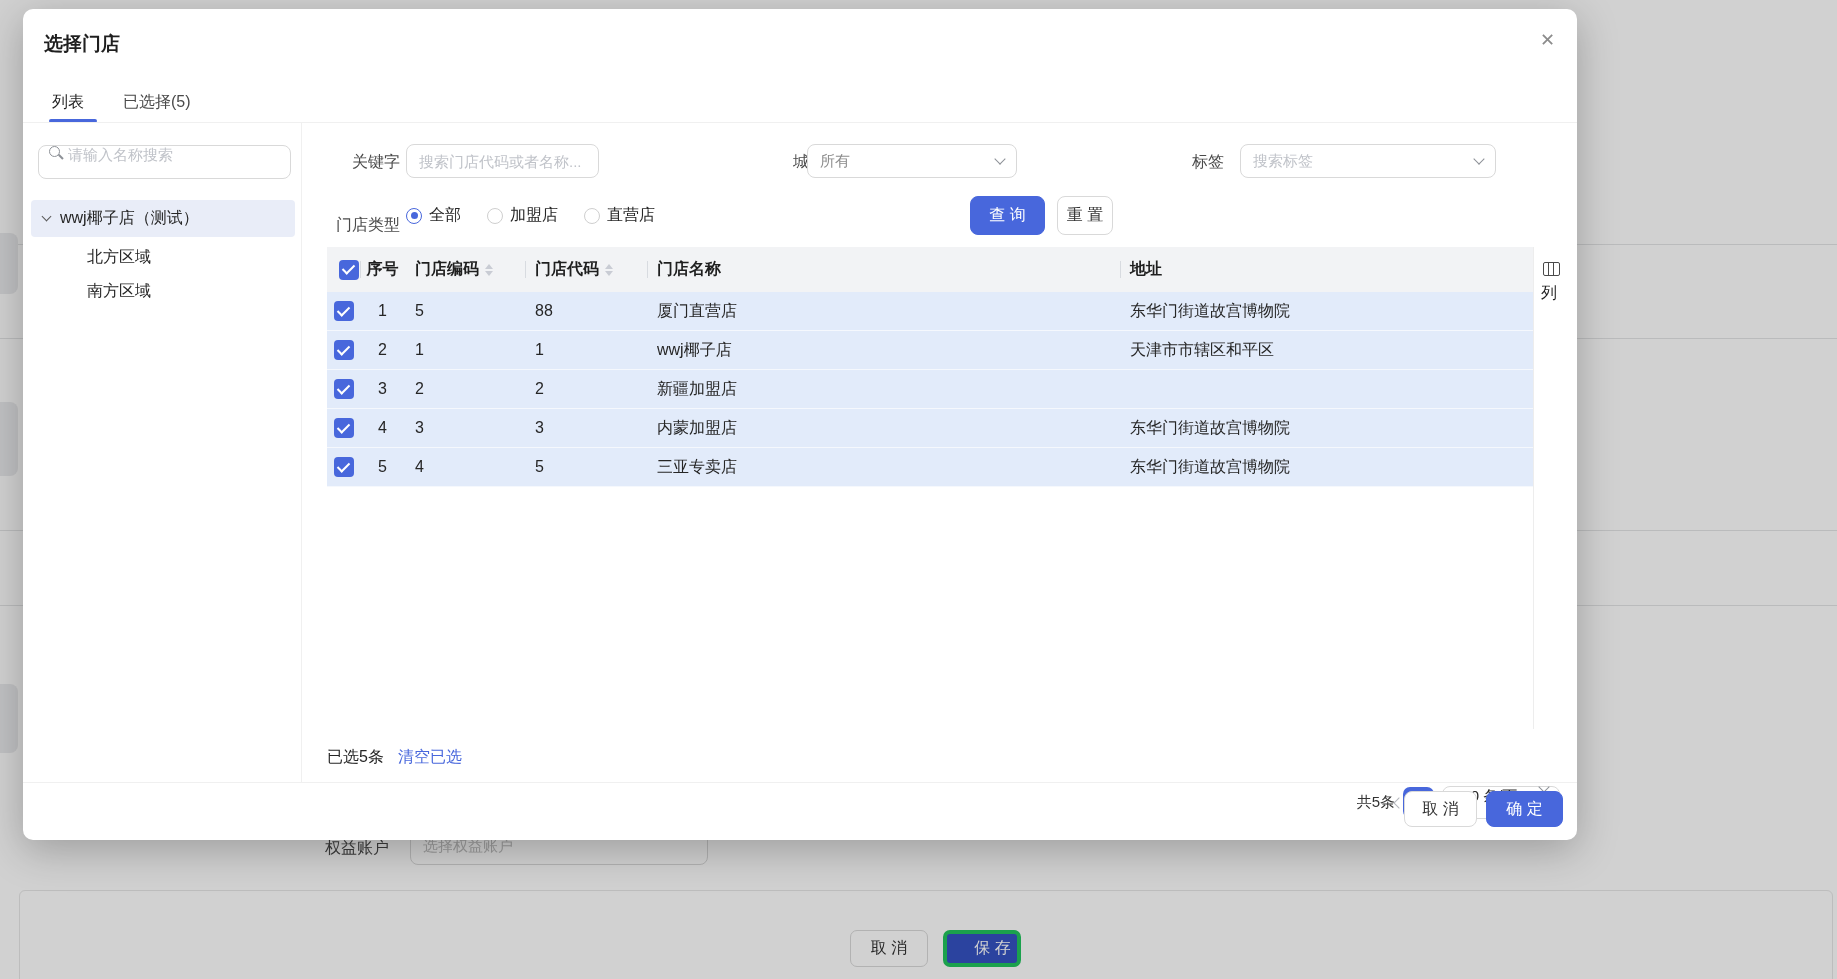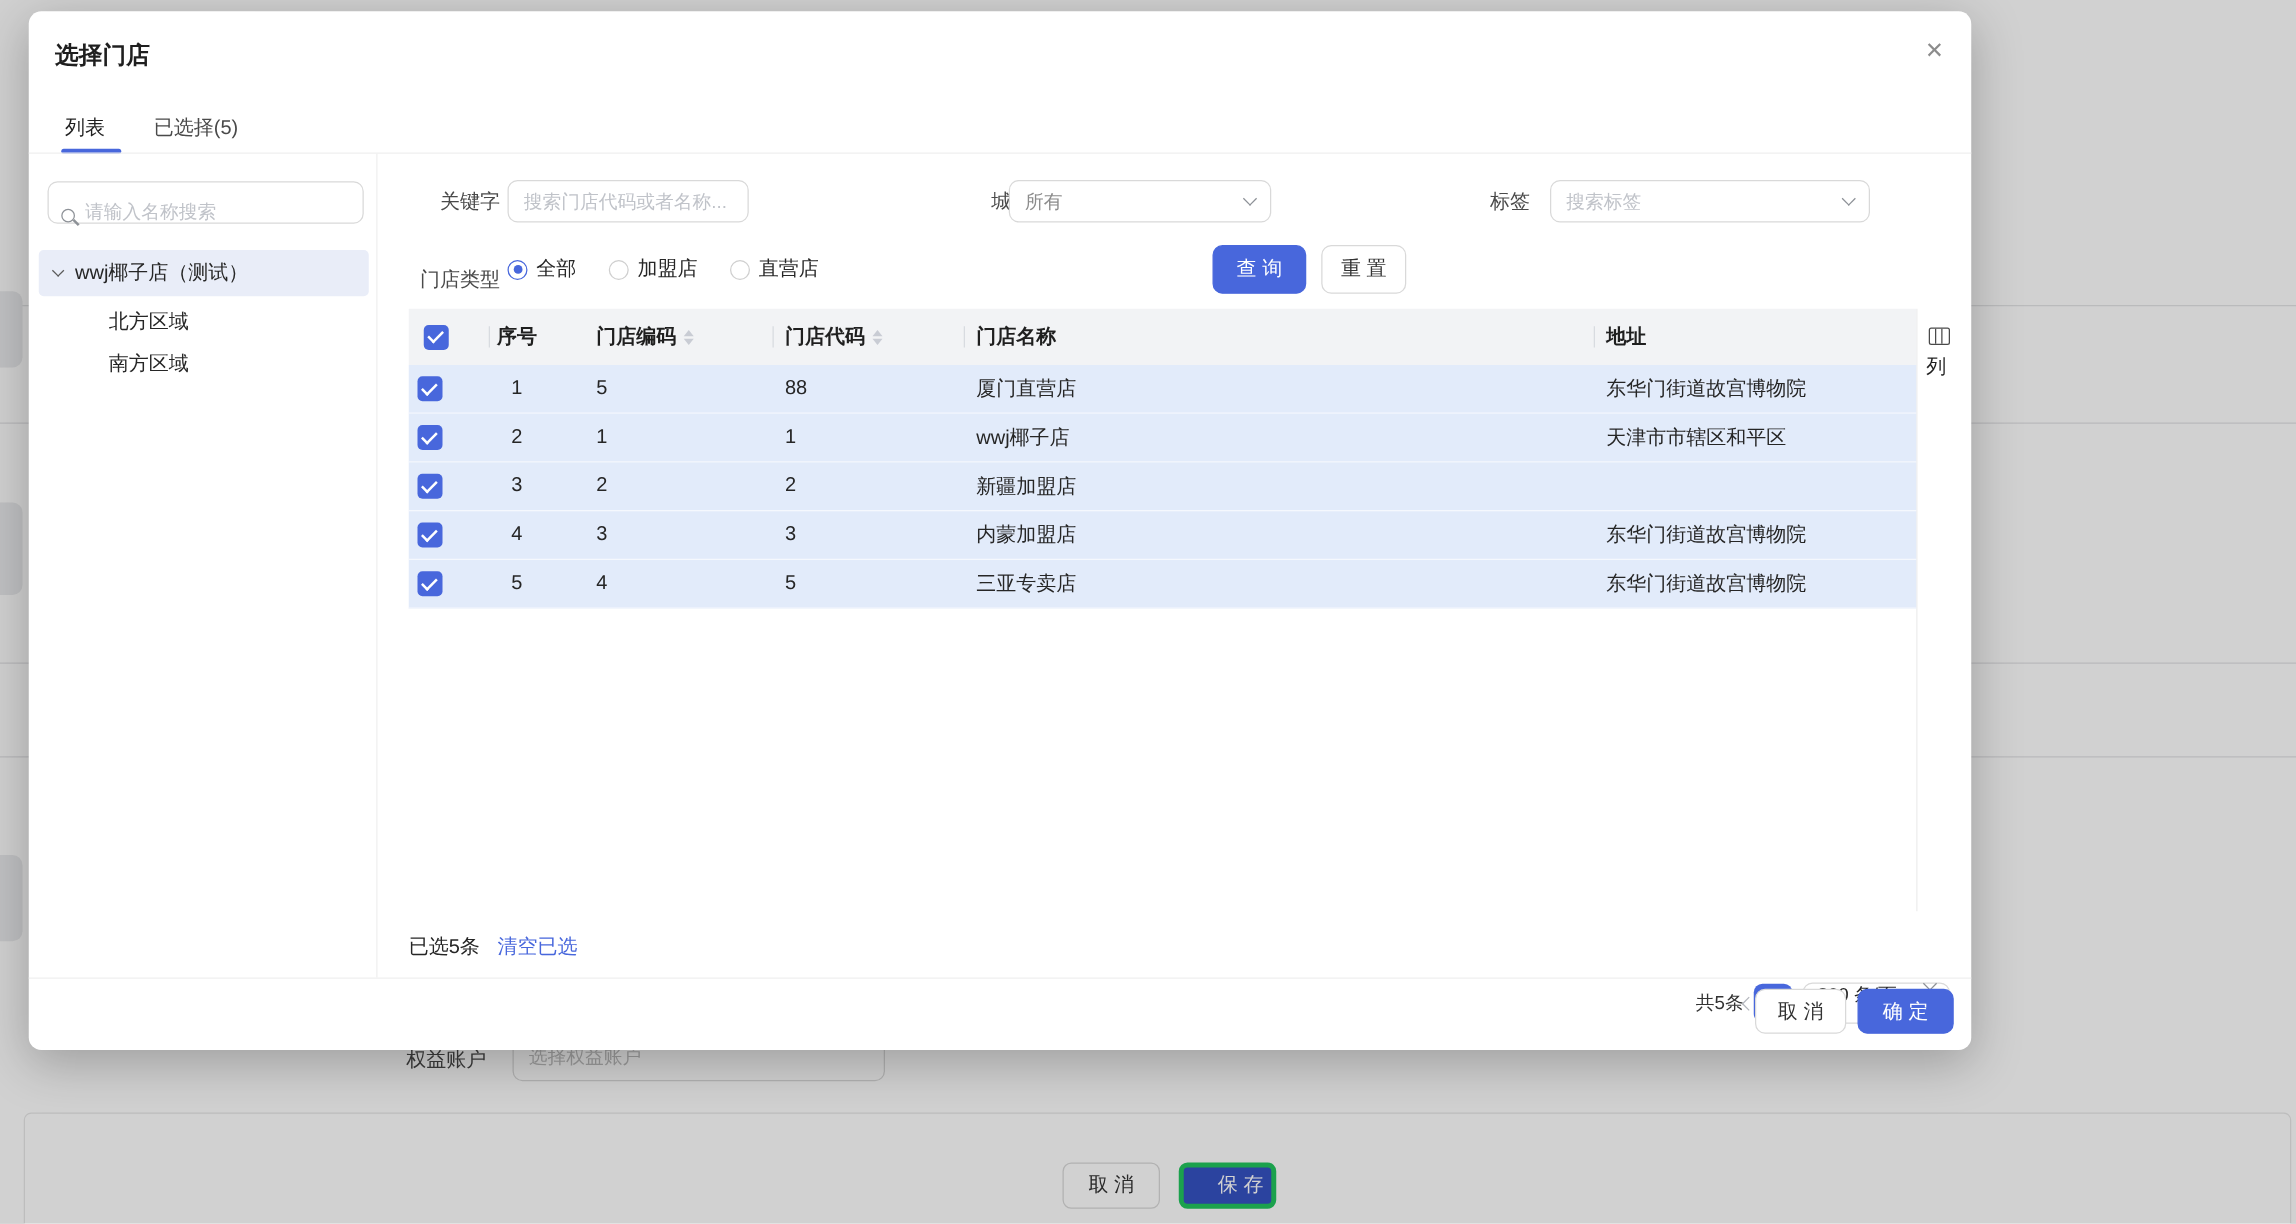--- a/index.html
+++ b/index.html
@@ -42,21 +42,21 @@
 
   .tabs{position:absolute;left:29px;top:83px;display:flex;gap:39px;font-size:16px;}
   .tab{cursor:pointer;color:var(--text2);}
   .tab.active{color:#1f1f1f;}
   .tab-underline{position:absolute;left:26px;top:110px;width:48px;height:4px;border-radius:2px;background:var(--primary);}
   .tabbar-line{position:absolute;left:0;right:0;top:113px;height:1px;background:var(--line);}
   .side-divider{position:absolute;left:278px;top:114px;height:659px;width:1px;background:var(--line);}
 
   
   .side-search{position:absolute;left:15px;top:136px;width:253px;height:34px;border:1px solid var(--border);
-               border-radius:8px;display:flex;align-items:flex-end;padding:0 10px;gap:8px;background:#fff;}
+               border-radius:8px;display:flex;align-items:flex-start;padding:0 10px;gap:8px;background:#fff;}
   .side-search input{border:none;outline:none;flex:1;font-size:15px;color:var(--text);background:transparent;
                      font-family:inherit;}
   .side-search input::placeholder{color:var(--placeholder);}
   .mag{position:relative;width:11px;height:11px;border:1.6px solid #8d9197;border-radius:50%;flex:none;}
   .mag::after{content:'';position:absolute;width:6px;height:1.6px;background:#8d9197;transform:rotate(45deg);
               right:-5px;bottom:-2px;}
   .tree-root{position:absolute;left:8px;top:191px;width:264px;height:37px;background:var(--tree-bg);border-radius:4px;
              display:flex;align-items:center;padding-left:12px;gap:10px;font-size:16px;cursor:pointer;}
   .tree-child{position:absolute;left:64px;height:28px;font-size:16px;display:flex;align-items:center;cursor:pointer;text-align:right;}
   .chev{display:inline-block;width:8px;height:8px;border-right:1.6px solid #8d9197;border-bottom:1.6px solid #8d9197;
@@ -79,25 +79,25 @@
   .radios{position:absolute;left:383px;top:196px;display:flex;gap:26px;align-items:center;font-size:16px;}
   .radio-opt{display:flex;align-items:center;gap:7px;cursor:pointer;}
   .radio{width:16px;height:16px;border-radius:50%;border:1px solid #cfcfcf;background:#fff;position:relative;flex:none;}
   .radio.selected{border-color:var(--primary);}
   .radio.selected::after{content:'';position:absolute;inset:3.5px;border-radius:50%;background:var(--primary);}
   .btn{display:flex;align-items:center;justify-content:center;border-radius:8px;font-size:16px;cursor:pointer;
        font-family:inherit;}
   .btn.primary{background:var(--primary);color:#fff;border:1px solid var(--primary);}
   .btn.plain{background:#fff;color:#333;border:1px solid var(--border);}
   .btn-query{position:absolute;left:947px;top:187px;width:75px;height:39px;}
-  .btn-reset{position:absolute;left:1034px;top:187px;width:68px;height:39px;text-align:center;}
+  .btn-reset{position:absolute;left:1034px;top:187px;width:56px;height:39px;text-align:center;}
 
   
   .table-wrap{position:absolute;left:304px;top:238px;width:1207px;height:482px;border-right:1px solid #ededed;}
-  .t-grid{display:grid;grid-template-columns:33px 45px 120px 122px 473px 414px;align-items:center;gap:31px;}
+  .t-grid{display:grid;grid-template-columns:33px 45px 120px 122px 473px 414px;align-items:center;}
   .t-head{height:45px;background:var(--header-bg);font-weight:700;font-size:16px;color:#1f1f1f;}
   .t-head .hcell{display:flex;align-items:center;height:100%;padding-left:10px;position:relative;}
   .t-head .hcell.center{justify-content:center;padding-left:0;}
   .t-head .hcell.sep::before{content:'';position:absolute;left:0;top:14px;width:1px;height:17px;background:#d8dbe0;}
   .sorter{display:inline-flex;flex-direction:column;gap:2px;margin-left:6px;}
   .sorter i{display:block;width:0;height:0;border-left:4px solid transparent;border-right:4px solid transparent;}
   .sorter .up{border-bottom:5px solid #c9ccd4;}
   .sorter .down{border-top:5px solid #c9ccd4;}
   .t-row{height:39px;background:var(--row-bg);border-bottom:1px solid #f5f8fd;font-size:16px;cursor:pointer;}
   .t-row .cell{padding-left:10px;white-space:nowrap;overflow:hidden;text-overflow:ellipsis;}

